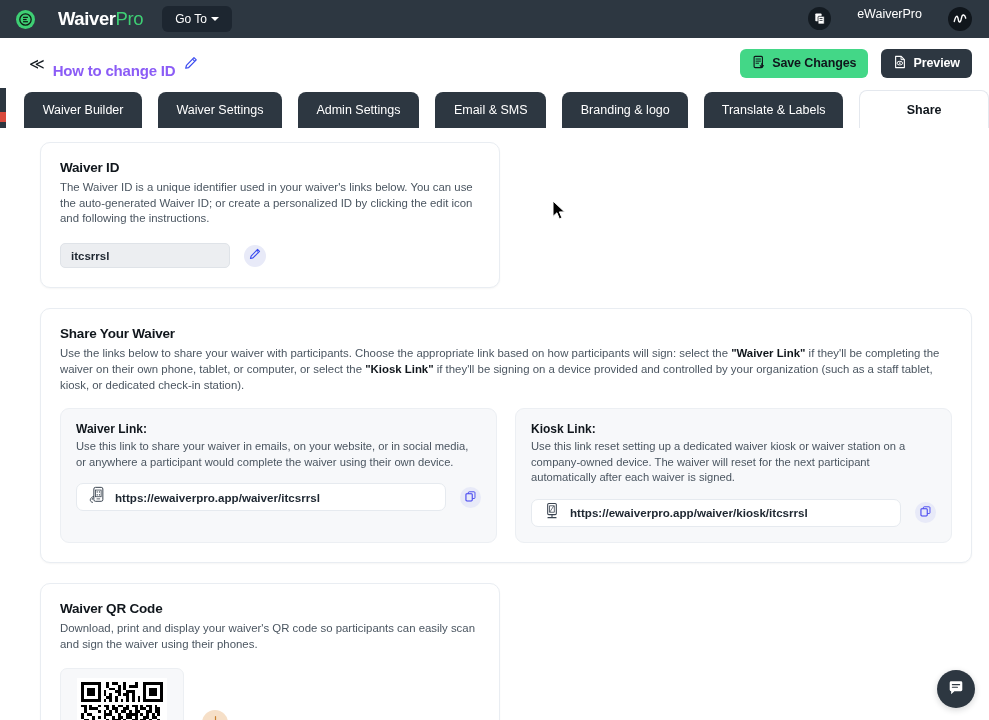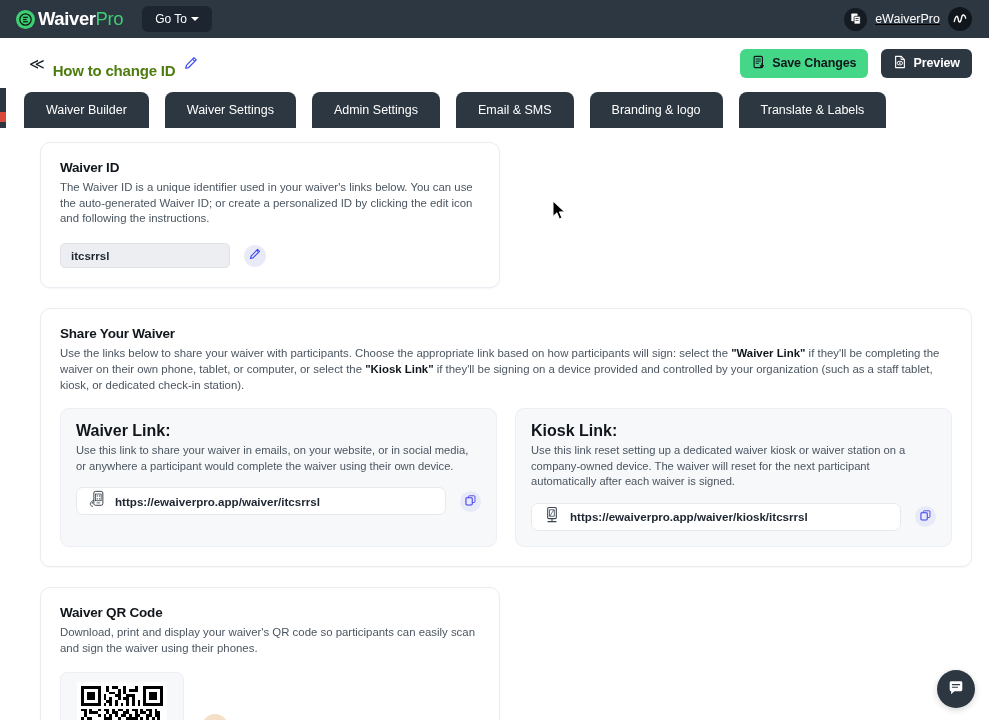--- a/index.html
+++ b/index.html
@@ -18,21 +18,21 @@
     overflow: hidden;
   }
   .left-sliver .stripe { width: 6px; }
 
   
   .topnav {
     position: absolute; left: 0; top: 0; width: 989px; height: 38px;
     background: #2d3741;
     display: flex; align-items: center;
   }
-  .brand { display: flex; align-items: center; margin-left: 16px; }
+  .brand { display: flex; align-items: center; margin-left: 16px; gap: 20px; }
   .brand-mark {
     width: 19px; height: 19px; border-radius: 50%;
     background: #3ecf74; display: flex; align-items: center; justify-content: center;
     margin-right: 3px;
   }
   .brand-mark svg { display: block; }
   .brand-text { font-size: 18.5px; font-weight: 700; letter-spacing: -0.4px; }
   .brand-text .w { color: #ffffff; }
   .brand-text .p { color: #3ecf74; font-weight: 400; }
   .goto-btn {
@@ -44,21 +44,21 @@
     font-size: 12px; font-family: "Liberation Sans", sans-serif;
     display: flex; align-items: center; gap: 4px;
     cursor: pointer;
   }
   .caret-dn {
     width: 0; height: 0;
     border-left: 4px solid transparent; border-right: 4px solid transparent;
     border-top: 4.5px solid #ffffff;
   }
   .topnav-right {
-    margin-left: auto; display: flex; align-items: center; gap: 8px; margin-right: 17px; text-decoration: underline;
+    margin-left: auto; display: flex; align-items: flex-start; gap: 26px; margin-right: 17px;
   }
   .nav-icon-circle {
     width: 23px; height: 23px; border-radius: 50%;
     background: #141b22; display: flex; align-items: center; justify-content: center;
   }
   .org-name { color: #ffffff; font-size: 12.5px; }
   .avatar {
     width: 24px; height: 24px; border-radius: 50%;
     background: #10161c; display: flex; align-items: center; justify-content: center;
   }
@@ -67,21 +67,21 @@
   .page-header {
     position: absolute; left: 0; top: 38px; width: 989px; height: 50px;
     background: #ffffff;
     display: flex; align-items: center;
   }
   .back-chevrons {
     margin-left: 29px; color: #131a20; font-size: 15px; line-height: 1;
     letter-spacing: -2px; cursor: pointer;
   }
   .page-title {
-    margin-left: 10px; font-size: 15px; font-weight: 700; color: #4d7c0f;
+    margin-left: 10px; font-size: 15px; font-weight: 700; color: #8b5cf6;
     letter-spacing: -0.2px;
     margin-top: 14px;
   }
   .title-edit-icon { margin-left: 9px; display: flex; align-items: center; cursor: pointer; }
   .header-actions { margin-left: auto; display: flex; gap: 13px; margin-right: 17px; }
   .btn {
     height: 29px; border: none; border-radius: 6px;
     display: flex; align-items: center; gap: 6px;
     padding: 0 12px; font-size: 12.5px; font-weight: 700;
     font-family: "Liberation Sans", sans-serif; cursor: pointer;
@@ -152,21 +152,21 @@
   }
 
   
   #share-card { padding: 17px 19px 19px 19px; margin-bottom: 20px; }
   .links-row { display: flex; gap: 18px; margin-top: 15px; }
   .link-box {
     flex: 1;
     background: #f7f8fa; border: 1px solid #eceff3; border-radius: 9px;
     padding: 13px 15px 15px 15px;
   }
-  .link-title { font-size: 16px; font-weight: 700; color: #10161c; }
+  .link-title { font-size: 12px; font-weight: 700; color: #10161c; }
   .link-desc { font-size: 11.2px; color: #4a5560; line-height: 1.38; margin-top: 3px; }
   .link-field-row { display: flex; align-items: center; gap: 14px; margin-top: 13px; }
   .link-field {
     flex: 1; height: 28px;
     background: #ffffff; border: 1px solid #e6eaef; border-radius: 7px;
     display: flex; align-items: center; gap: 9px; padding: 0 11px;
     overflow: hidden;
   }
   .link-url {
     font-size: 11.6px; font-weight: 700; color: #1d2630; white-space: nowrap;
@@ -318,20 +318,23 @@
         <span>Admin Settings</span>
       </div>
     <div class="tab">
         <span>Email &amp; SMS</span>
       </div>
     <div class="tab">
         <span>Branding &amp; logo</span>
       </div>
     <div class="tab">
         <span>Translate &amp; Labels</span>
+      </div>
+    <div class="tab active">
+        <span>Share</span>
       </div>
   </div>
 
   <div class="main">
     <div class="content-wrap">
 
       <div class="card card-sm" id="waiver-id-card">
         <div class="card-title">Waiver ID</div>
         <div class="card-desc">The Waiver ID is a unique identifier used in your waiver's links below. You can use the auto-generated Waiver ID; or create a personalized ID by clicking the edit icon and following the instructions.</div>
         <div class="id-row">

